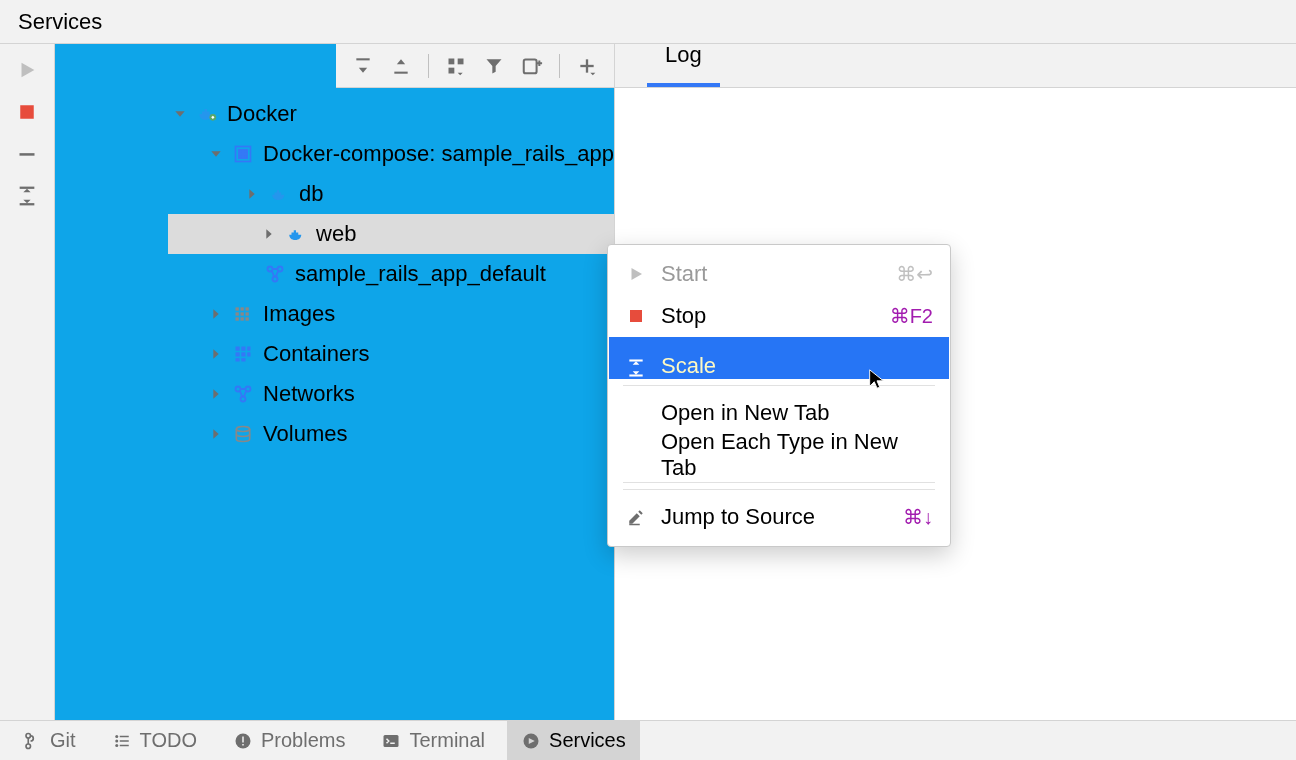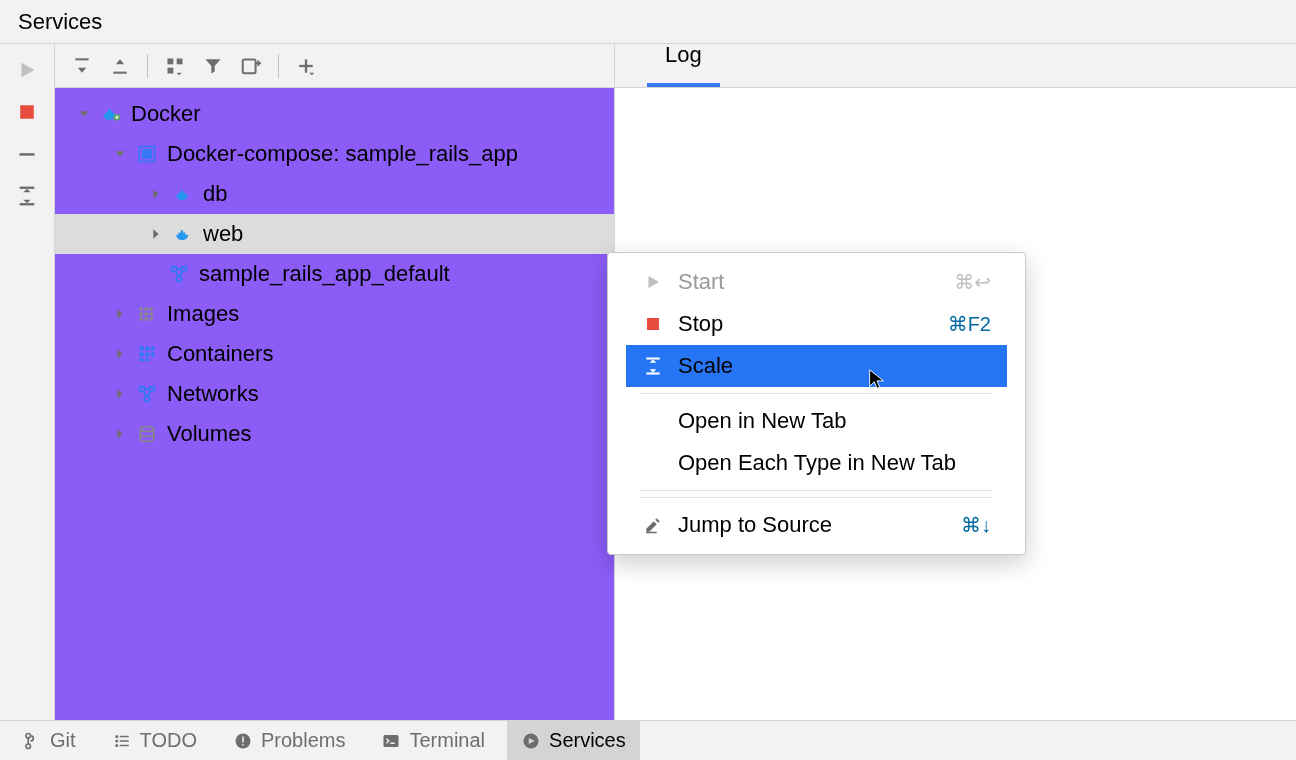--- a/index.html
+++ b/index.html
@@ -7,44 +7,44 @@
   
   .panel-header { height: 44px; display: flex; align-items: center; padding: 0 18px; background: #f2f2f2; border-bottom: 1px solid #d4d4d4; }
   .panel-title { font-size: 22px; color: #000; }
   
   .body-area { display: flex; height: 676px; }
   
   .left-gutter { width: 55px; background: #f2f2f2; border-right: 1px solid #d4d4d4; display: flex; flex-direction: column; align-items: center; padding-top: 14px; gap: 18px; }
   .gutter-icon { width: 24px; height: 24px; display:flex; align-items:center; justify-content:center; color:#6e6e6e; }
   
   .main-split { flex: 1; display: flex; }
-  .tree-panel { width: 560px; background: #8b5cf6; border-right: 1px solid #d4d4d4; display:flex; flex-direction:column; }
+  .tree-panel { width: 560px; background: #0ea5e9; border-right: 1px solid #d4d4d4; display:flex; flex-direction:column;align-items:flex-end; }
   .toolbar { height: 44px; background: #f2f2f2; border-bottom: 1px solid #d4d4d4; display:flex; align-items:center; padding: 0 10px; gap: 4px; }
   .toolbar-sep { width:1px; height:24px; background:#c0c0c0; margin:0 6px; }
   .tbtn { width:34px; height:34px; display:flex; align-items:center; justify-content:center; color:#6e6e6e; border-radius:4px; }
   
   .tree { flex:1; padding-top:6px; font-size:22px; }
   .tree-row { height: 40px; display:flex; align-items:center; padding-left:10px; white-space:nowrap; }
-  .tree-row.selected { background:#dcdcdc; }
+  .tree-row.selected { background:#dcdcdc;margin-left:17px; }
   .chevron { width:22px; height:22px; display:inline-flex; align-items:center; justify-content:center; color:#6e6e6e; margin-right:4px; }
   .node-icon { width:24px; height:24px; display:inline-flex; align-items:center; justify-content:center; margin-right:8px; }
   .indent { display:inline-block; }
   
   .right-panel { flex:1; background:#fff; display:flex; flex-direction:column; }
   .right-tabs { height:44px; background:#f2f2f2; border-bottom:1px solid #d4d4d4; display:flex; align-items:flex-end; padding-left:32px; }
   .tab { padding: 8px 18px 15px; font-size:22px; color:#000; border-bottom: 4px solid #3478f6; }
   
-  .context-menu { position:absolute; left:607px; top:252px; width:419px; background:#fff; border:1px solid #c9c9c9; box-shadow: 0 8px 24px rgba(0,0,0,0.2); border-radius:4px; padding: 8px 18px; }
+  .context-menu { position:absolute; left:607px; top:244px; width:344px; background:#fff; border:1px solid #c9c9c9; box-shadow: 0 8px 24px rgba(0,0,0,0.2); border-radius:4px; padding: 8px 1px; }
   .menu-item { height:42px; display:flex; align-items:center; padding:0 16px; font-size:22px; gap:14px; }
   .menu-item .mi-icon { width:22px; height:22px; display:flex; align-items:center; justify-content:center; color:#6e6e6e; }
   .menu-item .mi-label { flex:1; }
-  .menu-item .mi-shortcut { color:#0369a1; font-size:20px; }
+  .menu-item .mi-shortcut { color:#a21caf; font-size:20px; }
   .menu-item.disabled { color:#9a9a9a; }
   .menu-item.disabled .mi-shortcut { color:#c0c0c0; }
-  .menu-item.highlighted { background:#2675f5; color:#000000; }
+  .menu-item.highlighted { background:#2675f5; color:#fef9c3;align-items:flex-end; }
   .menu-item.highlighted .mi-icon { color:#fff; }
   .menu-sep { height:1px; background:#e1e1e1; margin:6px 14px; }
   
   .cursor { position:absolute; left:866px; top:368px; width:22px; height:22px; }
   
   .bottom-bar { height:40px; background:#f2f2f2; border-top:1px solid #d4d4d4; display:flex; align-items:center; padding:0 8px; font-size:20px; color:#6e6e6e;gap:8px; }
   .bottom-item { display:flex; align-items:center; gap:8px; padding:0 14px; height:100%; }
   .bottom-item.active { background:#d4d4d4; color:#000; }
   .bi-icon { width:20px; height:20px; display:flex; align-items:center; justify-content:center; }
 </style>

